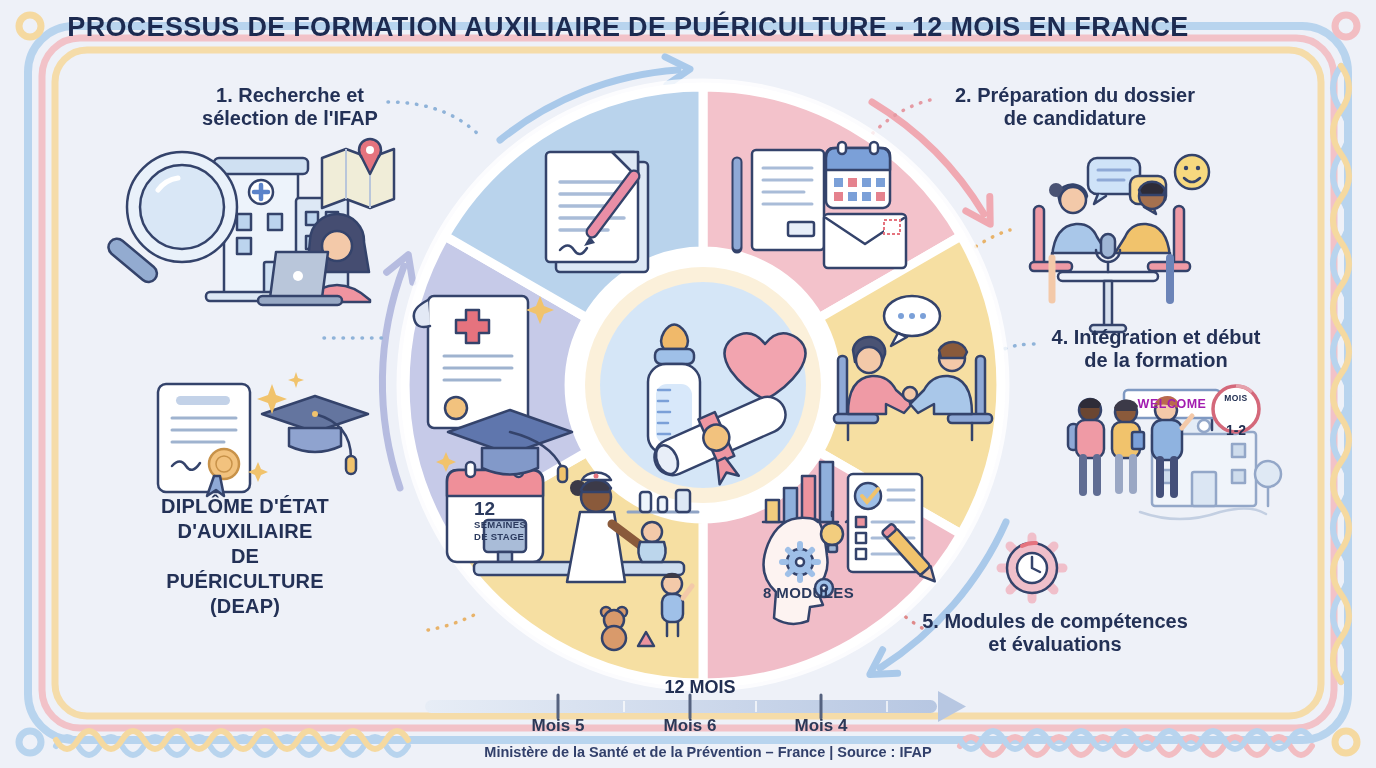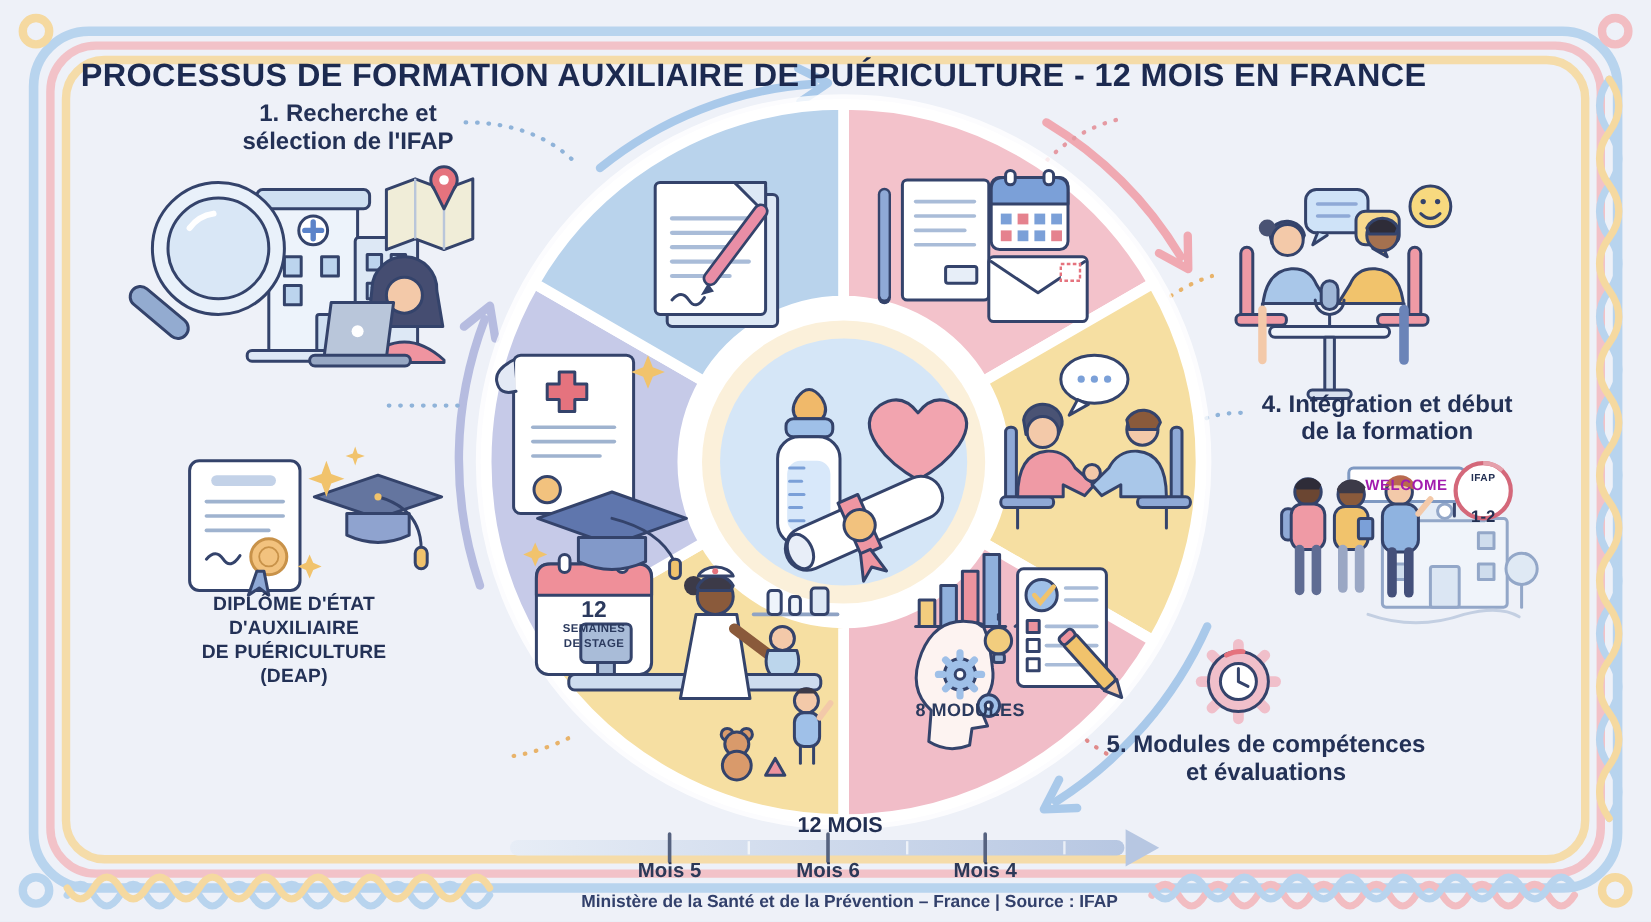--- a/index.html
+++ b/index.html
@@ -1,23 +1,23 @@
 <!DOCTYPE html>
 <html><head>
 <meta charset="utf-8">
 <style>
   html,body{margin:0;padding:0;background:#e9edf6;}
   #canvas{position:relative;width:1376px;height:768px;background:#eef1f8;overflow:hidden;
           font-family:"Liberation Sans", sans-serif;}
   .abs{position:absolute;}
   .pre{white-space:pre-line;}
   .title{left:0;top:12px;width:1256px;text-align:center;font-size:27px;font-weight:800;
-         color:#1c2a50;letter-spacing:.3px;margin-top:36px;}
+         color:#1c2a50;letter-spacing:.3px;}
   .stepLabel{font-weight:800;font-size:20px;line-height:1.16;color:#233156;text-align:center;}
-  .caption{font-weight:800;font-size:16px;line-height:1.25;color:#233156;text-align:center;letter-spacing:.2px;}
+  .caption{font-weight:800;font-size:20px;line-height:1.25;color:#233156;text-align:center;letter-spacing:.2px;}
   .modulesLabel{font-weight:800;font-size:15px;color:#2b3a5e;text-align:left;letter-spacing:.4px;}
   .calNum{font-weight:800;font-size:19px;color:#2b3a5e;line-height:1.05;}
   .calSmall{font-weight:800;font-size:9.5px;color:#2b3a5e;line-height:1.25;letter-spacing:.3px;}
   .welcome{font-weight:700;font-size:12.5px;color:#a21caf;letter-spacing:.5px;text-align:center;}
   .moisSmall{font-weight:800;font-size:8.5px;color:#222f52;line-height:1.1;text-align:center;letter-spacing:.4px;}
   .moisBig{font-weight:800;font-size:14px;color:#222f52;line-height:1.1;text-align:center;margin-top:20px;}
   .tlTitle{font-weight:800;font-size:18px;color:#222f52;text-align:center;}
   .tick{font-weight:600;font-size:17px;color:#2c3958;text-align:center;width:90px;}
   .footer{left:0;top:744px;width:1376px;text-align:center;font-size:14.5px;font-weight:600;color:#32406b;margin-left:20px;}
   svg .o{stroke:#34436b;stroke-width:2.5;stroke-linecap:round;stroke-linejoin:round;}
@@ -489,42 +489,44 @@
       <line x1="690" y1="695" x2="690" y2="718"></line>
       <line x1="821" y1="695" x2="821" y2="718"></line>
     </g>
   </g>
 </svg>
 
 <div class="abs title">PROCESSUS DE FORMATION AUXILIAIRE DE PUÉRICULTURE - 12 MOIS EN FRANCE</div>
 
 <div class="abs stepLabel pre" style="left:150px;top:84px;width:280px">1. Recherche et
 sélection de l'IFAP</div>
+<div class="abs stepLabel pre" style="left:925px;top:84px;width:300px">2. Préparation du dossier
+de candidature</div>
 <div class="abs stepLabel pre" style="left:1028px;top:326px;width:256px">4. Intégration et début
 de la formation</div>
 <div class="abs stepLabel pre" style="left:900px;top:610px;width:310px">5. Modules de compétences
 et évaluations</div>
 
 <div class="abs caption pre" style="left:150px;top:494px;width:190px">DIPLÔME D'ÉTAT
 D'AUXILIAIRE
 DE PUÉRICULTURE
 (DEAP)</div>
 
 <div class="abs modulesLabel" style="left:763px;top:584px;width:130px">8 MODULES</div>
 
-<div class="abs" style="left:449px;top:499px;width:92px;text-align:center">
+<div class="abs" style="left:474px;top:499px;width:92px;">
   <div class="calNum">12</div>
   <div class="calSmall">SEMAINES</div>
   <div class="calSmall">DE STAGE</div>
 </div>
 
 <div class="abs welcome" style="left:1124px;top:397px;width:96px">WELCOME</div>
 
 <div class="abs" style="left:1213px;top:394px;width:46px">
-  <div class="moisSmall">IFAP</div>
+  <div class="moisSmall">MOIS</div>
   <div class="moisBig">1-2</div>
 </div>
 
 <div class="abs tlTitle" style="left:630px;top:677px;width:140px">12 MOIS</div>
 <div class="abs tick" style="left:513px;top:716px">Mois 5</div>
 <div class="abs tick" style="left:645px;top:716px">Mois 6</div>
 <div class="abs tick" style="left:776px;top:716px">Mois 4</div>
 
 <div class="abs footer">Ministère de la Santé et de la Prévention – France | Source : IFAP</div>
 

